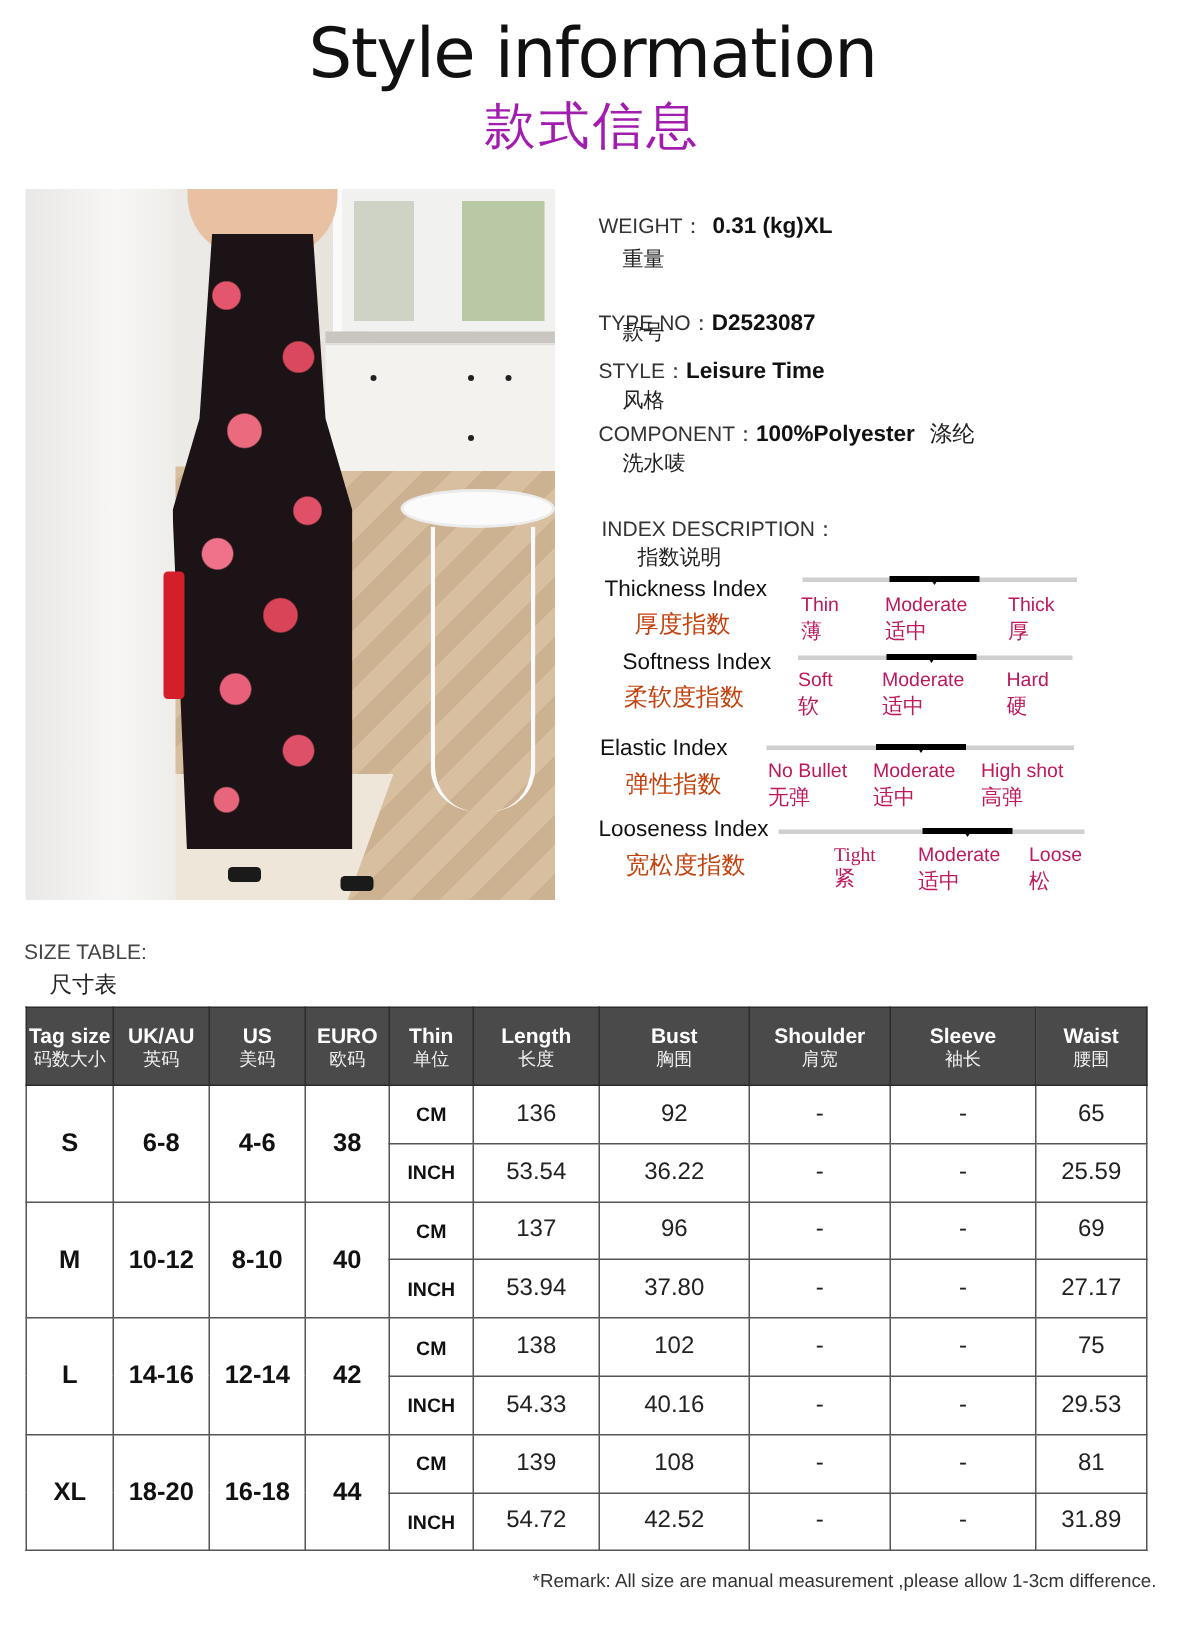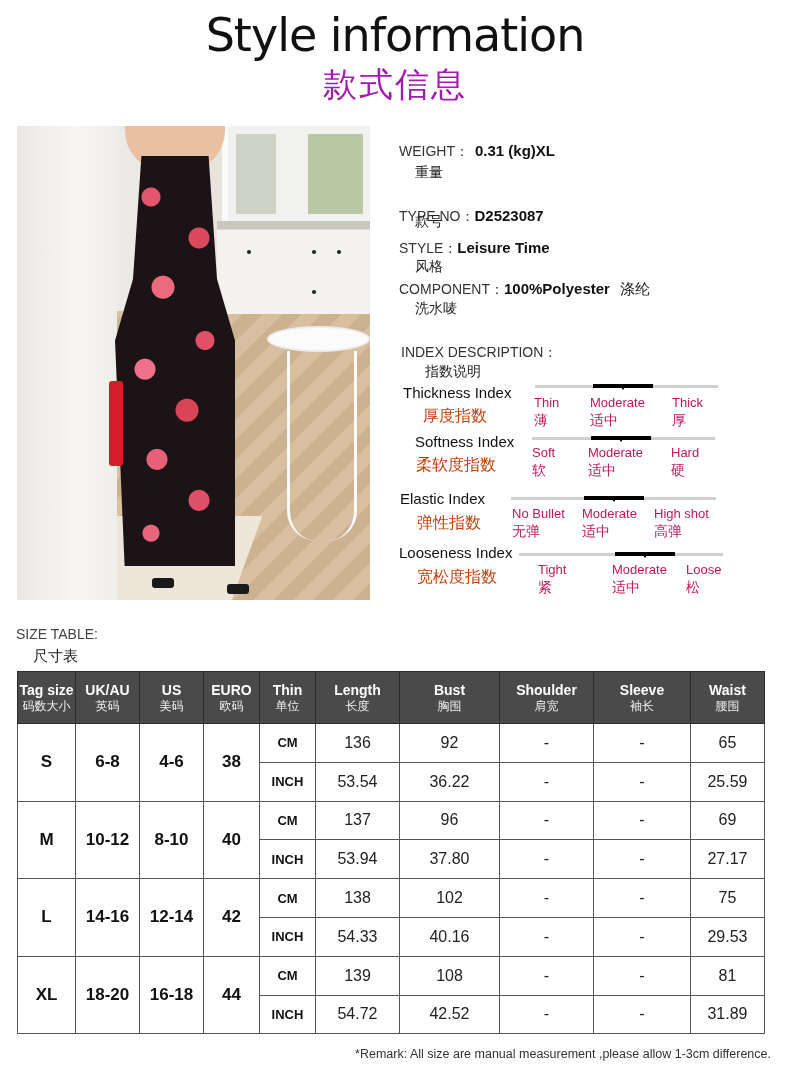--- a/index.html
+++ b/index.html
@@ -168,21 +168,21 @@
   <div class="opt" style="left:582px;top:506px;width:66px;"><span>Moderate</span><span class="cn">适中</span></div>
   <div class="opt" style="left:654px;top:506px;width:66px;"><span>High shot</span><span class="cn">高弹</span></div>
 </div>
 
 <div class="index">
   <div class="label-en" style="left:399px;top:544px;">Looseness Index</div>
   <div class="label-cn" style="left:417px;top:567px;text-align:center;">宽松度指数</div>
   <div class="bar" style="left:519px;top:553px;width:204px;">
     <div class="seg" style="left:96px;width:60px;"></div>
   </div>
-  <div class="opt" style="left:538px;top:562px;width:40px;"><span>Tight</span><span class="cn">紧</span></div>
+  <div class="opt" style="left:556px;top:562px;width:40px;font-family:Liberation Serif, serif;"><span>Tight</span><span class="cn">紧</span></div>
   <div class="opt" style="left:612px;top:562px;width:66px;"><span>Moderate</span><span class="cn">适中</span></div>
   <div class="opt" style="left:686px;top:562px;width:40px;"><span>Loose</span><span class="cn">松</span></div>
 </div>
 
 <div class="st-title">SIZE TABLE:</div>
 <div class="st-title-cn">尺寸表</div>
 
 <table class="size">
   <colgroup>
     <col style="width:58px">

